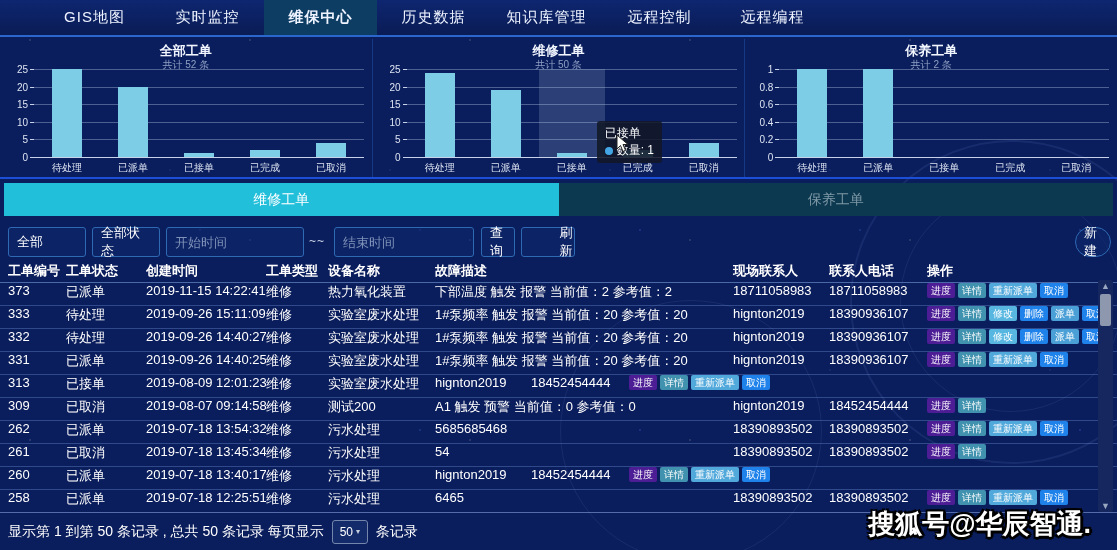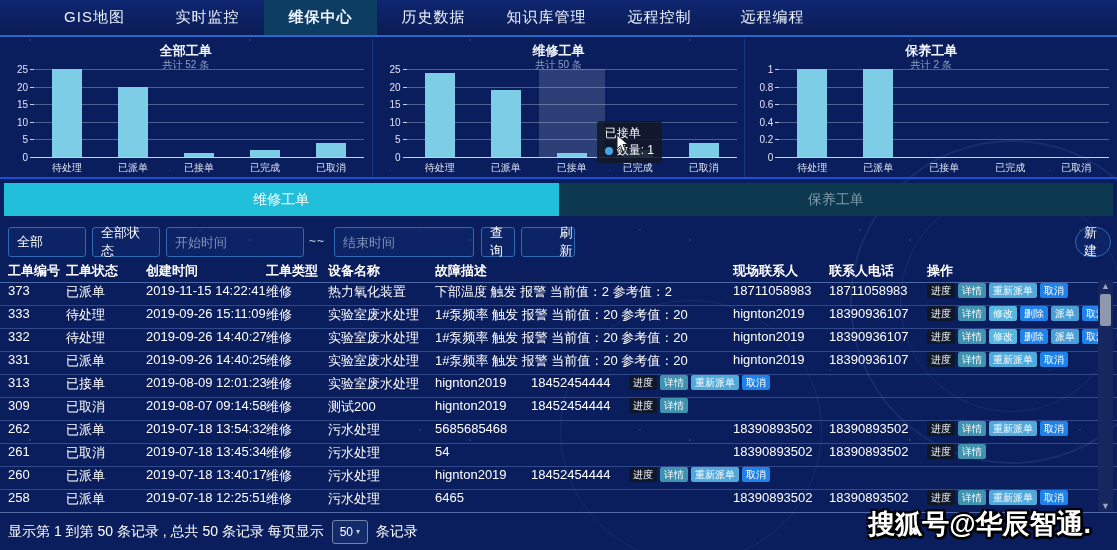--- a/index.html
+++ b/index.html
@@ -77,21 +77,21 @@
   #table{position:absolute;left:0;top:262px;width:1117px;}
   .trow{display:flex;align-items:flex-start;height:22px;padding-left:8px;border-bottom:1px solid rgba(110,145,215,.38);font-size:13px;color:#fff;}
   .trow.thead{height:20px;font-weight:bold;border-bottom:1px solid rgba(130,165,230,.55);}
   .trow span{overflow:hidden;white-space:nowrap;}
   .c0{width:58px;}.c1{width:80px;}.c2{width:120px;}.c3{width:62px;}.c4{width:107px;}
   .c5{width:298px;}.c6{width:96px;}.c7{width:98px;}.c8{flex:1;display:flex;align-items:center;}
   .opbtn{
     height:15px;line-height:15px;padding:0 4px;margin-right:3px;border-radius:2px;
     font-size:10px;color:#fff;cursor:pointer;border:none;font-family:inherit;
   }
-  .op-progress{background:#0f172a;}
+  .op-progress{background:#4c1d95;}
   .op-detail{background:#4092ae;}
   .op-redispatch{background:#51a8da;}
   .op-edit{background:#57b7e0;}
   .op-delete{background:#1e82ea;}
   .op-dispatch{background:#4aa0d6;}
   .op-cancel{background:#1e82ea;}
 
   
   #vscroll{position:absolute;right:4px;top:280px;width:15px;height:232px;background:#16265e;border-radius:2px;}
   #vscroll .arrow{position:absolute;left:0;width:15px;height:12px;color:#9aa7c0;font-size:9px;text-align:center;line-height:12px;cursor:pointer;}
@@ -351,20 +351,21 @@
         <button class="opbtn op-redispatch">重新派单</button>
         <button class="opbtn op-cancel">取消</button>
       </span>
     </div>
     <div class="trow">
       <span class="c0">309</span>
       <span class="c1">已取消</span>
       <span class="c2">2019-08-07 09:14:58</span>
       <span class="c3">维修</span>
       <span class="c4">测试200</span>
+      <span class="c5">A1 触发 预警 当前值：0 参考值：0</span>
       <span class="c6">hignton2019</span>
       <span class="c7">18452454444</span>
       <span class="c8">
         <button class="opbtn op-progress">进度</button>
         <button class="opbtn op-detail">详情</button>
       </span>
     </div>
     <div class="trow">
       <span class="c0">262</span>
       <span class="c1">已派单</span>

